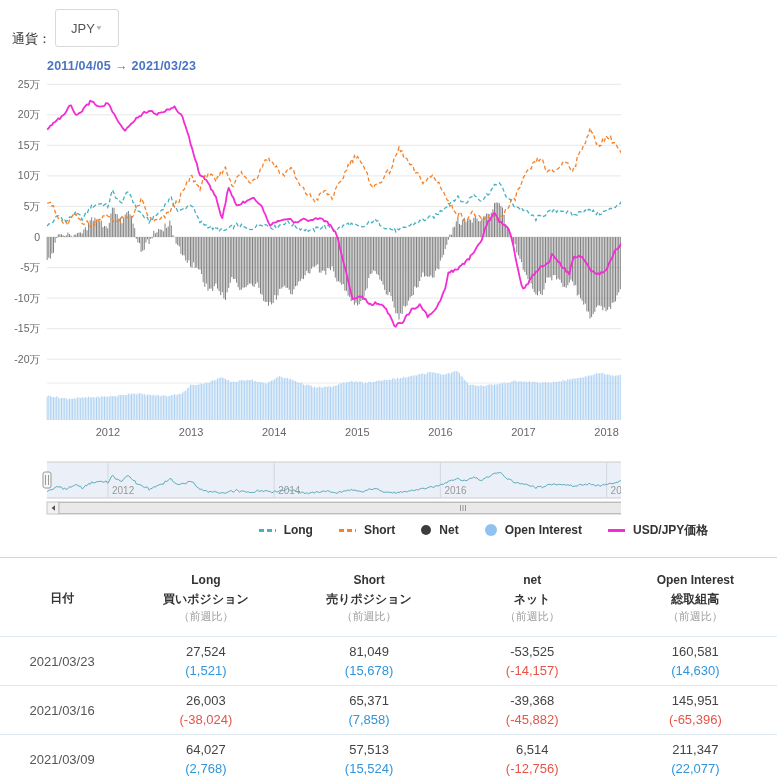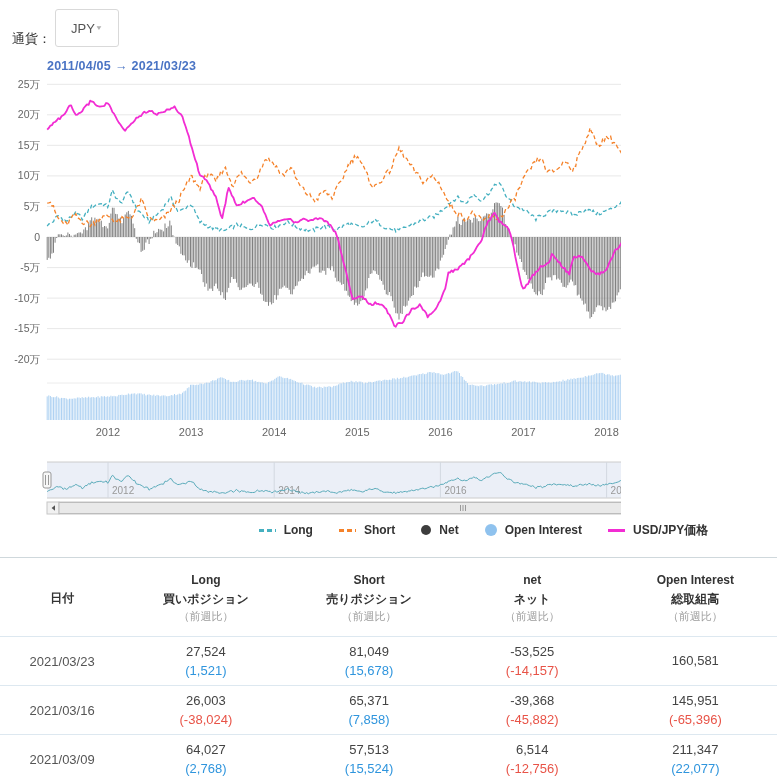--- a/index.html
+++ b/index.html
@@ -206,20 +206,21 @@
     <div class="td-num">
         <div>81,049</div>
         <div class="diff pos">(15,678)</div>
       </div>
     <div class="td-num">
         <div>-53,525</div>
         <div class="diff neg">(-14,157)</div>
       </div>
     <div class="td-num">
         <div>160,581</div>
+        <div class="diff pos">(14,630)</div>
       </div>
   </div>
 
   <div class="t-row">
     <div class="td-date">2021/03/16</div>
     <div class="td-num">
         <div>26,003</div>
         <div class="diff neg">(-38,024)</div>
       </div>
     <div class="td-num">

